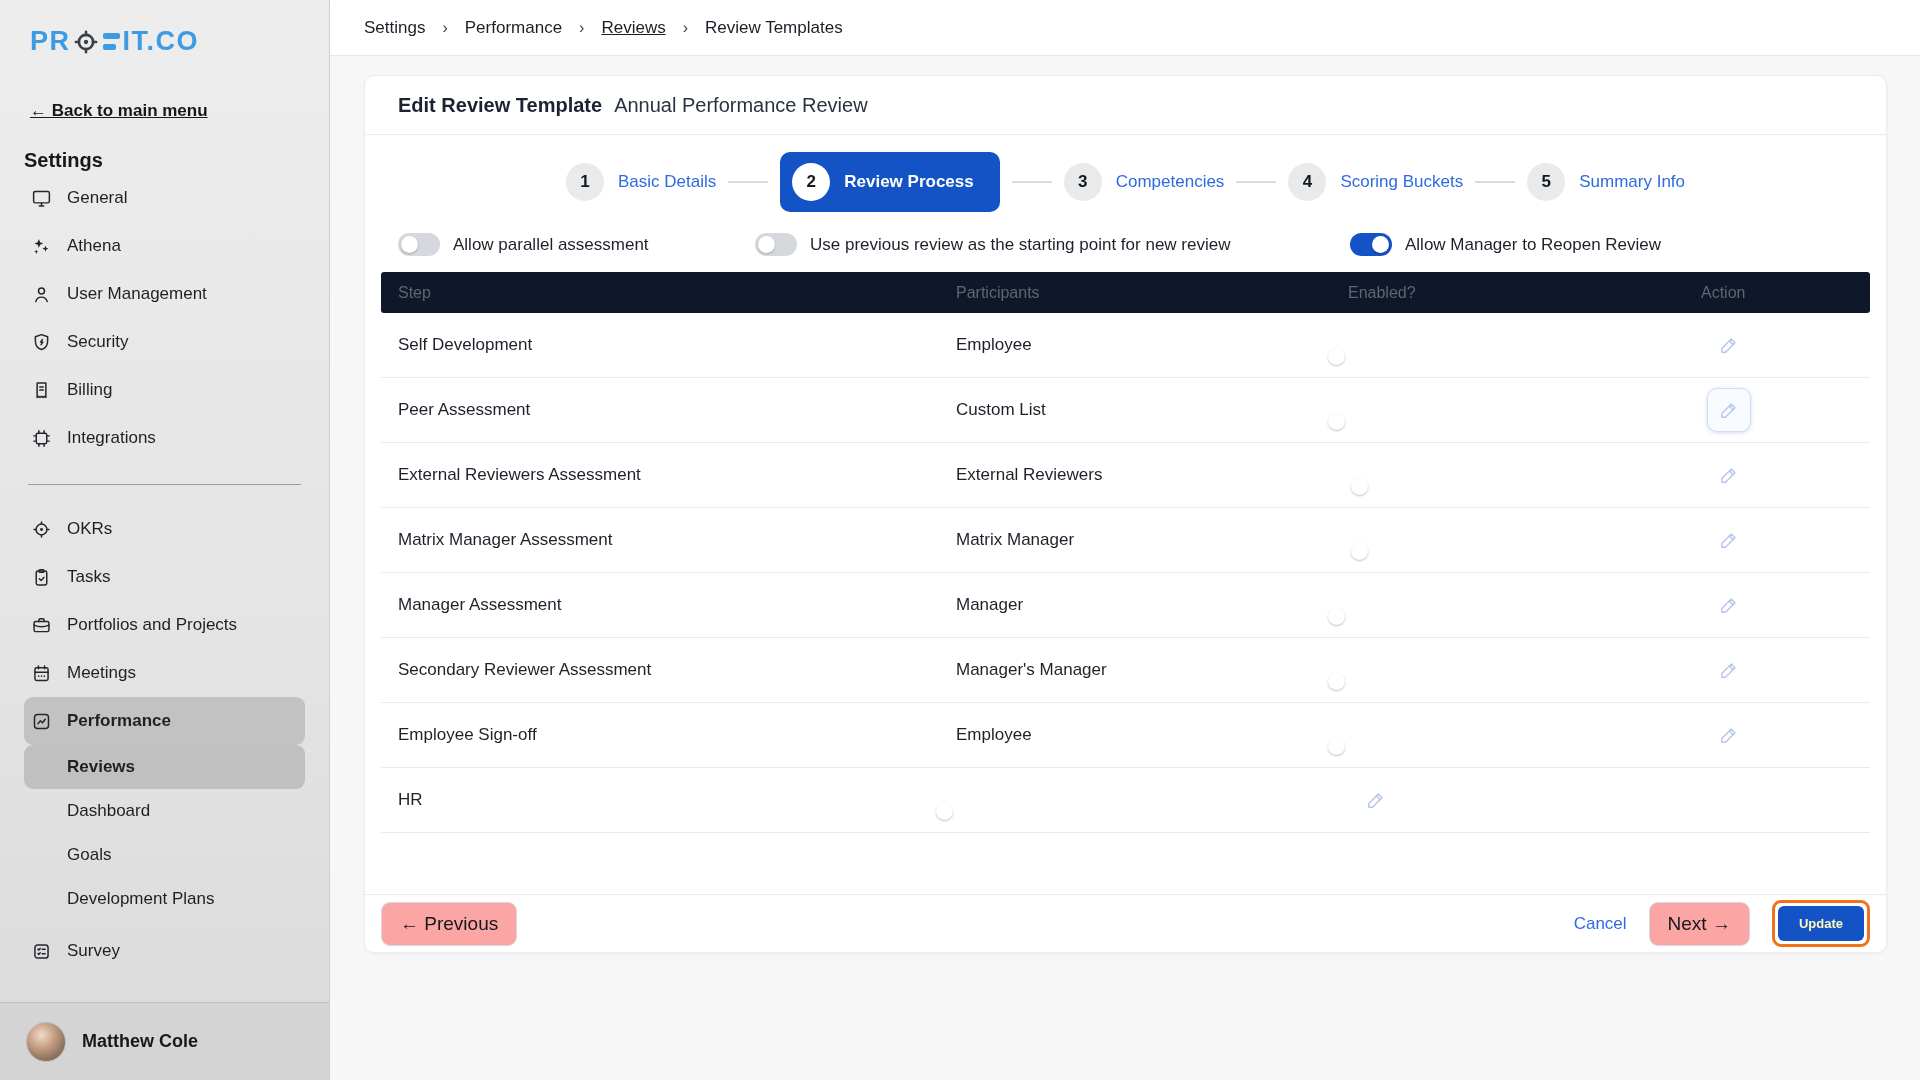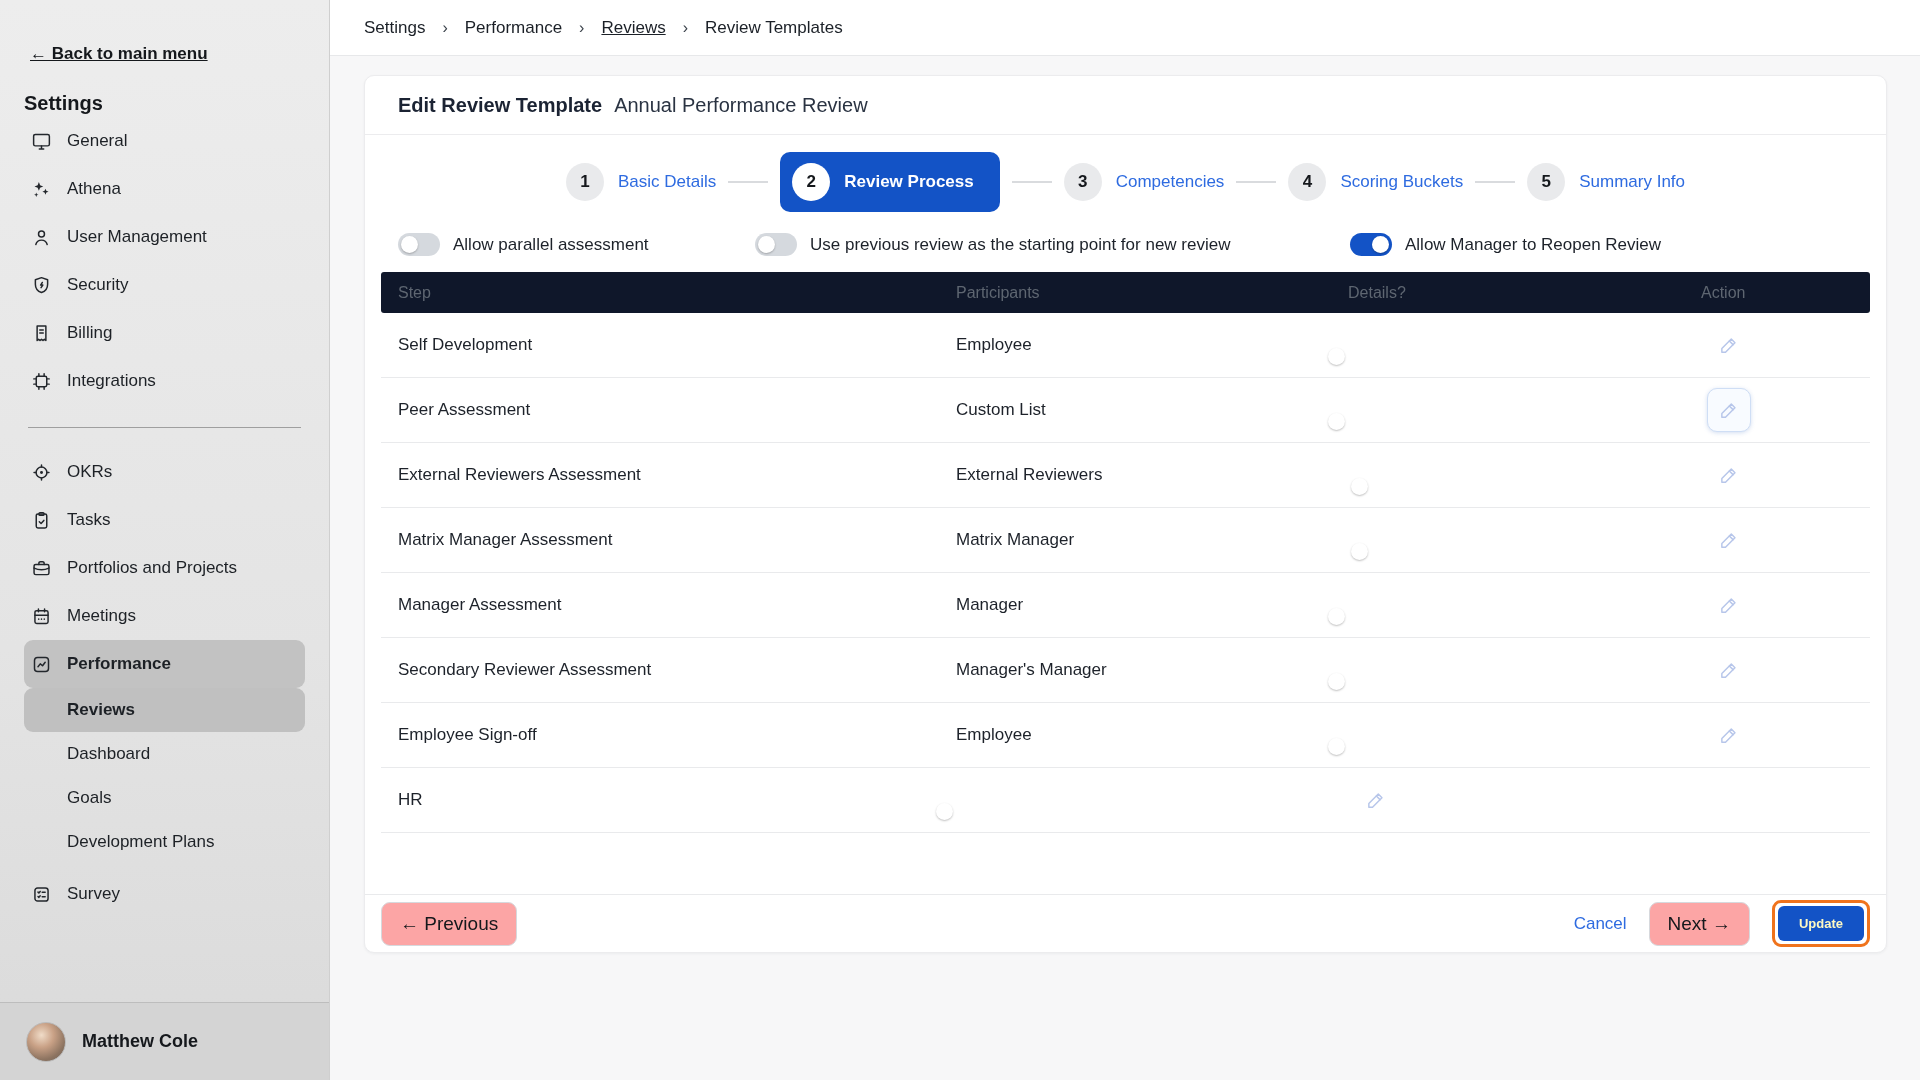--- a/index.html
+++ b/index.html
@@ -156,20 +156,37 @@
     font-family:"Liberation Sans",sans-serif;
   }
 
   svg.sicon { stroke:#23272c; stroke-width:1.7; fill:none; stroke-linecap:round; stroke-linejoin:round; }
   svg.pencil { stroke:#b7c6ea; stroke-width:1.6; fill:none; stroke-linecap:round; stroke-linejoin:round; }
 </style>
 </head>
 <body>
 
 <aside class="sidebar">
+  <div class="logo">
+    <div class="wordmark">
+      <span>PR</span>
+      <span class="target">
+        <svg width="26" height="26" viewBox="0 0 24 24" fill="none" stroke="#3a4046" stroke-width="2.4" stroke-linecap="round">
+          <circle cx="12" cy="12" r="6.6"></circle>
+          <circle cx="12" cy="12" r="2" fill="#3a4046" stroke="none"></circle>
+          <path d="M12 2.6v3M12 18.4v3M2.6 12h3M18.4 12h3"></path>
+        </svg>
+      </span>
+      <span class="f-glyph">
+          <i></i>
+          <i></i>
+        </span>
+      <span>IT.CO</span>
+    </div>
+  </div>
 
   <div class="back-link">← Back to main menu</div>
   <div class="side-title">Settings</div>
 
   <nav class="nav">
     <div class="nav-item">
       <span class="ic">
         <svg class="sicon" width="21" height="21" viewBox="0 0 24 24">
             <rect x="3" y="4" width="18" height="13" rx="2"></rect>
             <path d="M9.5 20.5h5M12 17v3.5"></path>
@@ -369,21 +386,21 @@
         <div class="opt opt-3">
           <span class="toggle on"></span>
           <span>Allow Manager to Reopen Review</span>
         </div>
       </div>
 
       <div class="table">
         <div class="t-head">
           <div>Step</div>
           <div>Participants</div>
-          <div>Details?</div>
+          <div>Enabled?</div>
           <div>Action</div>
         </div>
 
         <div class="t-row">
           <div>Self Development</div>
           <div>Employee</div>
           <div><span class="toggle on"></span></div>
           <div class="cell-action">
               <span class="action-box">
                 <svg class="pencil" width="22" height="22" viewBox="0 0 24 24">

